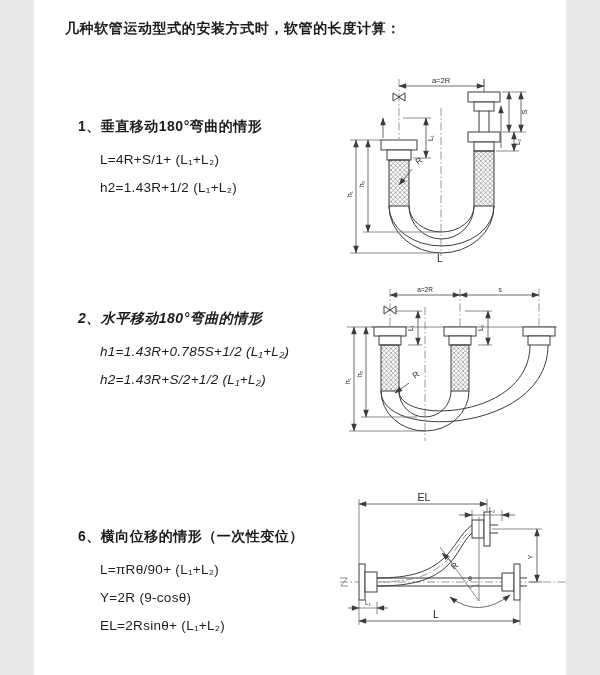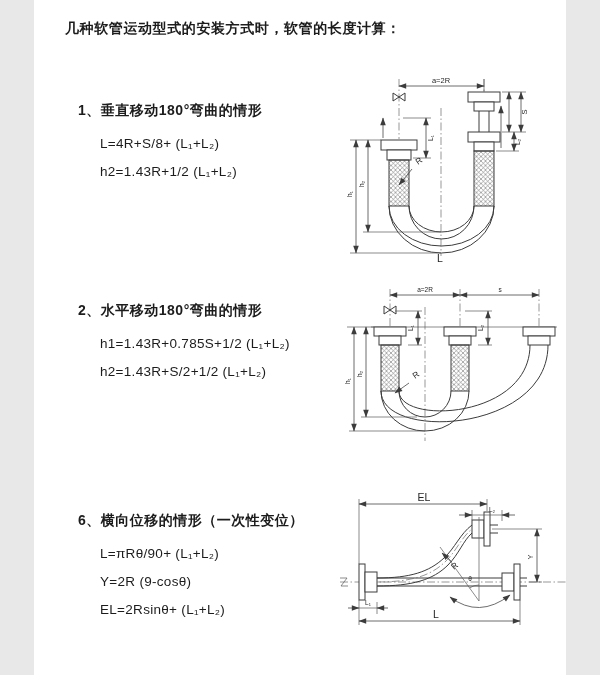--- a/index.html
+++ b/index.html
@@ -6,21 +6,21 @@
   .page{
     position:relative;width:532px;height:675px;background:#ffffff;
     font-family:"Liberation Sans","DejaVu Sans",sans-serif;color:#1c1c1c;
     overflow:hidden;margin:0 auto;
   }
   .doc-title{
     position:absolute;left:31px;top:20px;font-size:14px;font-weight:bold;
     letter-spacing:0.6px;
   }
   .sec{position:absolute;left:44px;width:270px;}
-  .sec-heading{font-size:14px;font-weight:bold;letter-spacing:0.5px;margin-bottom:10px;}
+  .sec-heading{font-size:14px;font-weight:bold;letter-spacing:0.5px;margin-bottom:10px;margin-top:16px;}
   .formula{font-size:13.5px;line-height:28px;padding-left:22px;letter-spacing:0.3px;white-space:nowrap;}
   svg{position:absolute;overflow:visible;}
   .ln{stroke:#3c3c3c;stroke-width:1;fill:none;}
   .thin{stroke:#5a5a5a;stroke-width:0.7;fill:none;}
   .dim{stroke:#474747;stroke-width:0.8;fill:none;}
   .cl{stroke:#6a6a6a;stroke-width:0.7;fill:none;stroke-dasharray:8 2.5 1.5 2.5;}
   .part{fill:#ffffff;stroke:#3c3c3c;stroke-width:1;}
   .braid{fill:url(#hatch);stroke:#3c3c3c;stroke-width:1;}
   .svgtxt{fill:#262626;font-family:"Liberation Sans","DejaVu Sans",sans-serif;}
   .t6{font-size:6.5px;}
@@ -30,25 +30,25 @@
 </style>
 </head>
 <body>
 
 <div class="page">
 
   <div class="doc-title">几种软管运动型式的安装方式时，软管的长度计算：</div>
 
   <div class="sec" style="top:102px;">
     <div class="sec-heading">1、垂直移动180°弯曲的情形</div>
-    <div class="formula">L=4R+S/8+ (L₁+L₂)</div>
+    <div class="formula">L=4R+S/1+ (L₁+L₂)</div>
     <div class="formula">h2=1.43R+1/2 (L₁+L₂)</div>
   </div>
 
-  <div class="sec" style="top:302px;">
+  <div class="sec" style="top:294px;font-style:italic;">
     <div class="sec-heading">2、水平移动180°弯曲的情形</div>
     <div class="formula">h1=1.43R+0.785S+1/2 (L₁+L₂)</div>
     <div class="formula">h2=1.43R+S/2+1/2 (L₁+L₂)</div>
   </div>
 
   <div class="sec" style="top:512px;">
     <div class="sec-heading">6、横向位移的情形（一次性变位）</div>
     <div class="formula">L=πRθ/90+ (L₁+L₂)</div>
     <div class="formula">Y=2R (9-cosθ)</div>
     <div class="formula">EL=2Rsinθ+ (L₁+L₂)</div>

